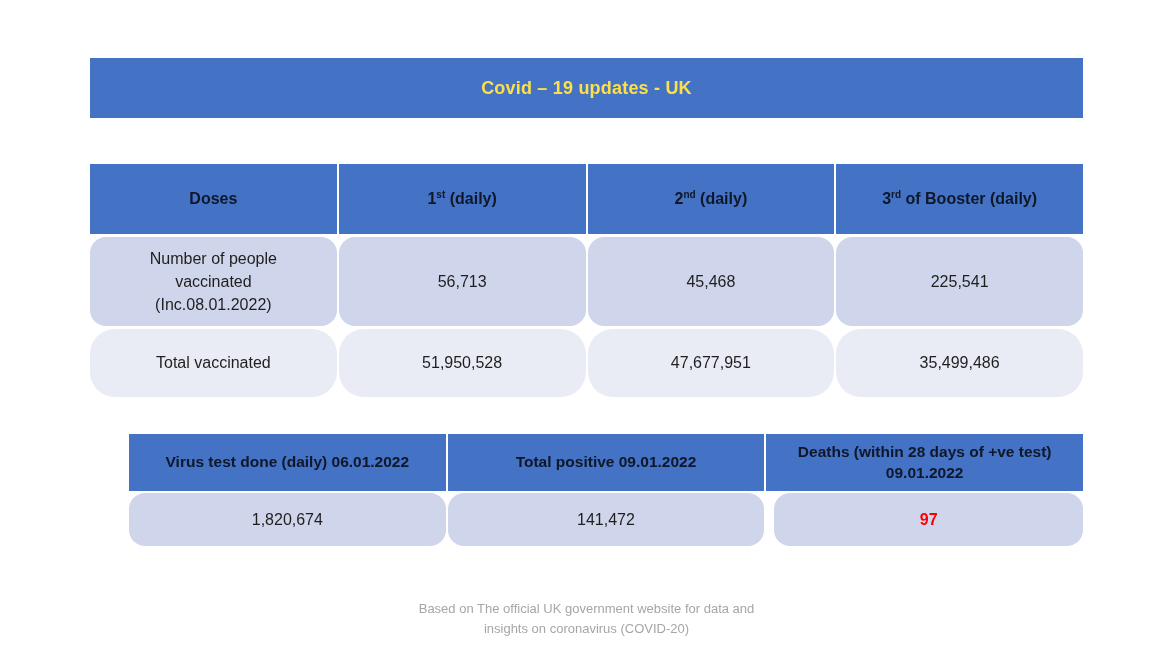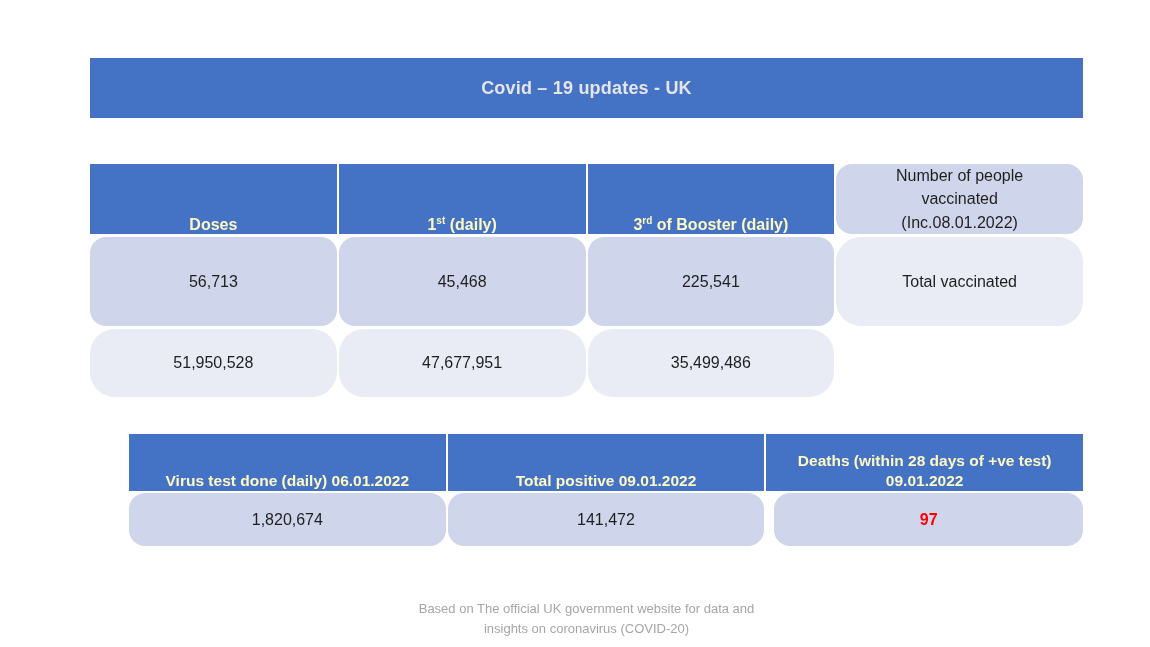--- a/index.html
+++ b/index.html
@@ -17,32 +17,32 @@
   }
 
   
   .title-bar {
     position: absolute; left: 90px; top: 58px;
     width: 993px; height: 60px;
     background: #4472C4;
     display: flex; align-items: center; justify-content: center;
   }
   .title-bar .title-text {
-    color: #e5e5e5; font-size: 18px; font-weight: bold;
+    color: #fde047; font-size: 18px; font-weight: bold;
     letter-spacing: 0.2px;
   }
 
   
   .grid-cell {
     display: flex; align-items: center; justify-content: center;
     text-align: center;
   }
   .hdr {
-    background: #4472C4; color: #fef9c3;
-    font-weight: bold; font-size: 16px; align-items: flex-end;
+    background: #4472C4; color: #0f172a;
+    font-weight: bold; font-size: 16px;
   }
   .hdr sup { font-size: 10px; line-height: 0; }
   .band-dark  { background: #CFD5EA; border-radius: 16px; }
   .band-light { background: #E9EBF5; border-radius: 25px; }
   .cell-text { color: #1f1f1f; font-size: 16px; line-height: 1.45; }
 
   
   .vaccine-table {
     position: absolute; left: 90px; top: 164px;
     width: 993px;
@@ -89,20 +89,23 @@
 
   <div class="vaccine-table">
 
     <div class="grid-cell hdr">
       <span>Doses</span>
     </div>
     <div class="grid-cell hdr">
       <span><span>1</span><sup>st</sup><span> (daily)</span></span>
     </div>
     <div class="grid-cell hdr">
+      <span><span>2</span><sup>nd</sup><span> (daily)</span></span>
+    </div>
+    <div class="grid-cell hdr">
       <span><span>3</span><sup>rd</sup><span> of Booster (daily)</span></span>
     </div>
 
     <div class="grid-cell band-dark cell-text multiline">
       <div>
         <span>Number of people</span>
         <span>vaccinated</span>
         <span>(Inc.08.01.2022)</span>
       </div>
     </div>

